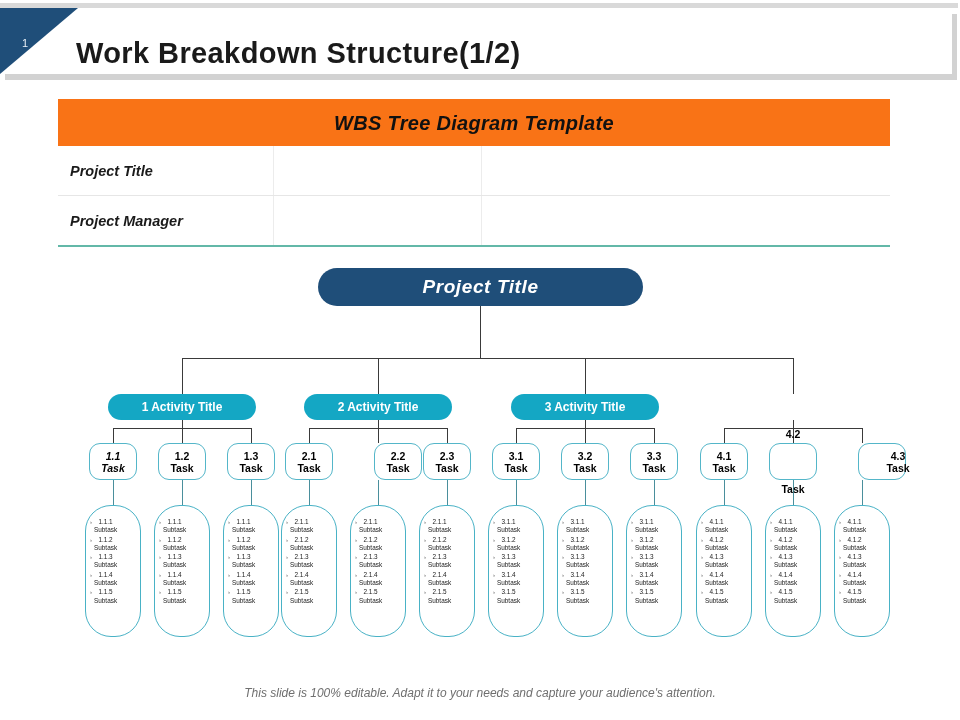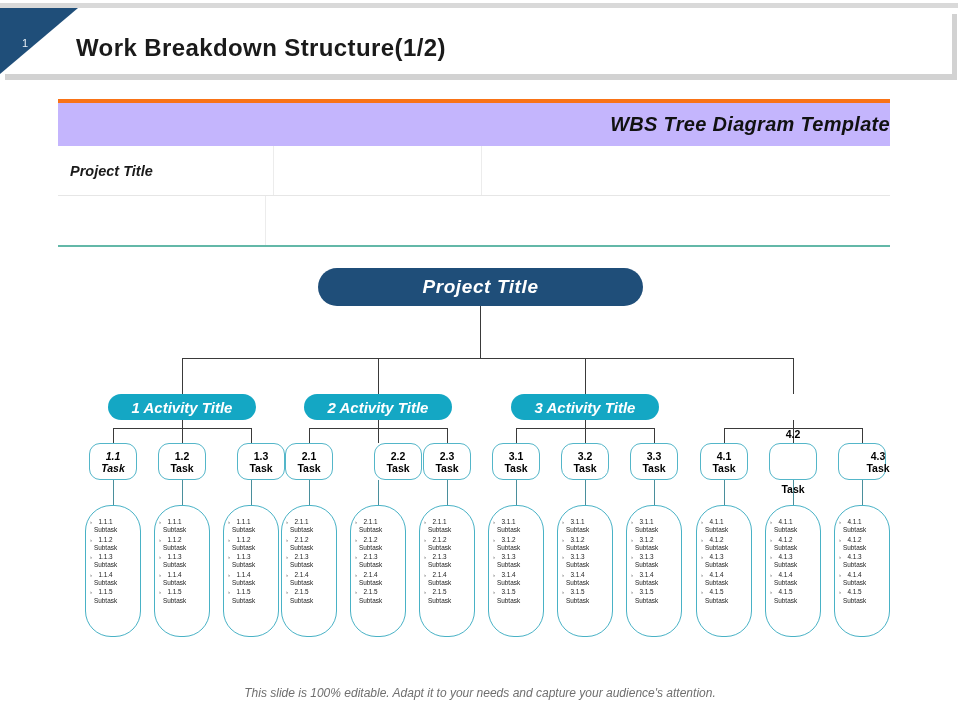--- a/index.html
+++ b/index.html
@@ -47,40 +47,40 @@
   #slide-number {
     position: absolute;
     left: 22px; top: 38px;
     color: #eaf1f8;
     font-size: 11px;
     line-height: 11px;
   }
   #page-title {
     position: absolute;
     left: 76px; top: 18px;
-    font-size: 24px;
+    font-size: 29px;
     color: #1a1a1a;
     letter-spacing: 0.4px;
     white-space: nowrap;
   }
 
   
   #info-table {
     position: absolute;
     left: 58px; top: 99px;
     width: 832px;
   }
   #info-title-row {
-    background: #c4b5fd;
+    background: #f97316;
     height: 47px;
-    border-top: 4px solid #f97316;
+    border-top: 2px solid #f97316;
     box-sizing: border-box;
     display: flex;
     align-items: center;
-    justify-content: flex-end;
+    justify-content: center;
   }
   #info-title {
     font-size: 20px;
     font-weight: bold;
     font-style: italic;
     color: #111111;
     letter-spacing: 0.3px;
   }
   .info-row {
     display: flex;
@@ -137,23 +137,22 @@
     letter-spacing: 0.6px;
   }
 
   
   .activity-node {
     top: 394px;
     width: 148px; height: 26px;
     background: #14a7c4;
     border-radius: 13px;
     color: #ffffff;
-    font-size: 15px;
+    font-size: 12px;
     font-weight: bold;
-    font-style: italic;
   }
 
   
   .task-node {
     top: 443px;
     width: 48px; height: 37px;
     background: #ffffff;
     border: 1px solid #54b6c9;
     border-radius: 11px;
     color: #000000;
@@ -224,20 +223,21 @@
 <div id="info-table">
   <div id="info-title-row">
     <span id="info-title">WBS Tree Diagram Template</span>
   </div>
   <div class="info-row">
     <div class="info-cell c-label">Project Title</div>
     <div class="info-cell c-blank"></div>
     <div class="info-cell c-blank"></div>
   </div>
   <div class="info-row">
+    <div class="info-cell c-label">Project Manager</div>
     <div class="info-cell c-blank"></div>
     <div class="info-cell c-blank"></div>
   </div>
 </div>
 
 <div id="tree">
   <div id="tree-layer">
       <div class="conn conn-v" style="left: 480px; top: 306px; height: 52px;"></div>
       <div class="conn conn-h" style="left: 182px; top: 358px; width: 611px;"></div>
       <div class="conn conn-v" style="left: 182px; top: 358px; height: 36px;"></div>
@@ -334,21 +334,21 @@
         <span class="chev">›</span>
         <span class="sub-text">1.1.4
 Subtask</span>
       </div>
       <div class="subtask-line">
         <span class="chev">›</span>
         <span class="sub-text">1.1.5
 Subtask</span>
       </div>
     </div>
-    <div class="node task-node" style="left: 237px;">
+    <div class="node task-node" style="left: 227px;">
       <span>1.3</span>
       <span>Task</span>
     </div>
     <div class="node subtask-node" style="left: 223px;">
       <div class="subtask-line">
         <span class="chev">›</span>
         <span class="sub-text">1.1.1
 Subtask</span>
       </div>
       <div class="subtask-line">
@@ -491,21 +491,21 @@
         <span class="chev">›</span>
         <span class="sub-text">3.1.4
 Subtask</span>
       </div>
       <div class="subtask-line">
         <span class="chev">›</span>
         <span class="sub-text">3.1.5
 Subtask</span>
       </div>
     </div>
-    <div class="node task-node" style="left: 561px; border-radius: 12px;">
+    <div class="node task-node" style="left: 561px;">
       <span>3.2</span>
       <span>Task</span>
     </div>
     <div class="node subtask-node" style="left: 557px;">
       <div class="subtask-line">
         <span class="chev">›</span>
         <span class="sub-text">3.1.1
 Subtask</span>
       </div>
       <div class="subtask-line">
@@ -615,21 +615,21 @@
         <span class="chev">›</span>
         <span class="sub-text">4.1.4
 Subtask</span>
       </div>
       <div class="subtask-line">
         <span class="chev">›</span>
         <span class="sub-text">4.1.5
 Subtask</span>
       </div>
     </div>
-    <div class="node task-node" style="left: 838px; padding-left: 32px;">
+    <div class="node task-node" style="left: 858px; padding-left: 32px;">
       <span>4.3</span>
       <span>Task</span>
     </div>
     <div class="node subtask-node" style="left: 834px;">
       <div class="subtask-line">
         <span class="chev">›</span>
         <span class="sub-text">4.1.1
 Subtask</span>
       </div>
       <div class="subtask-line">

